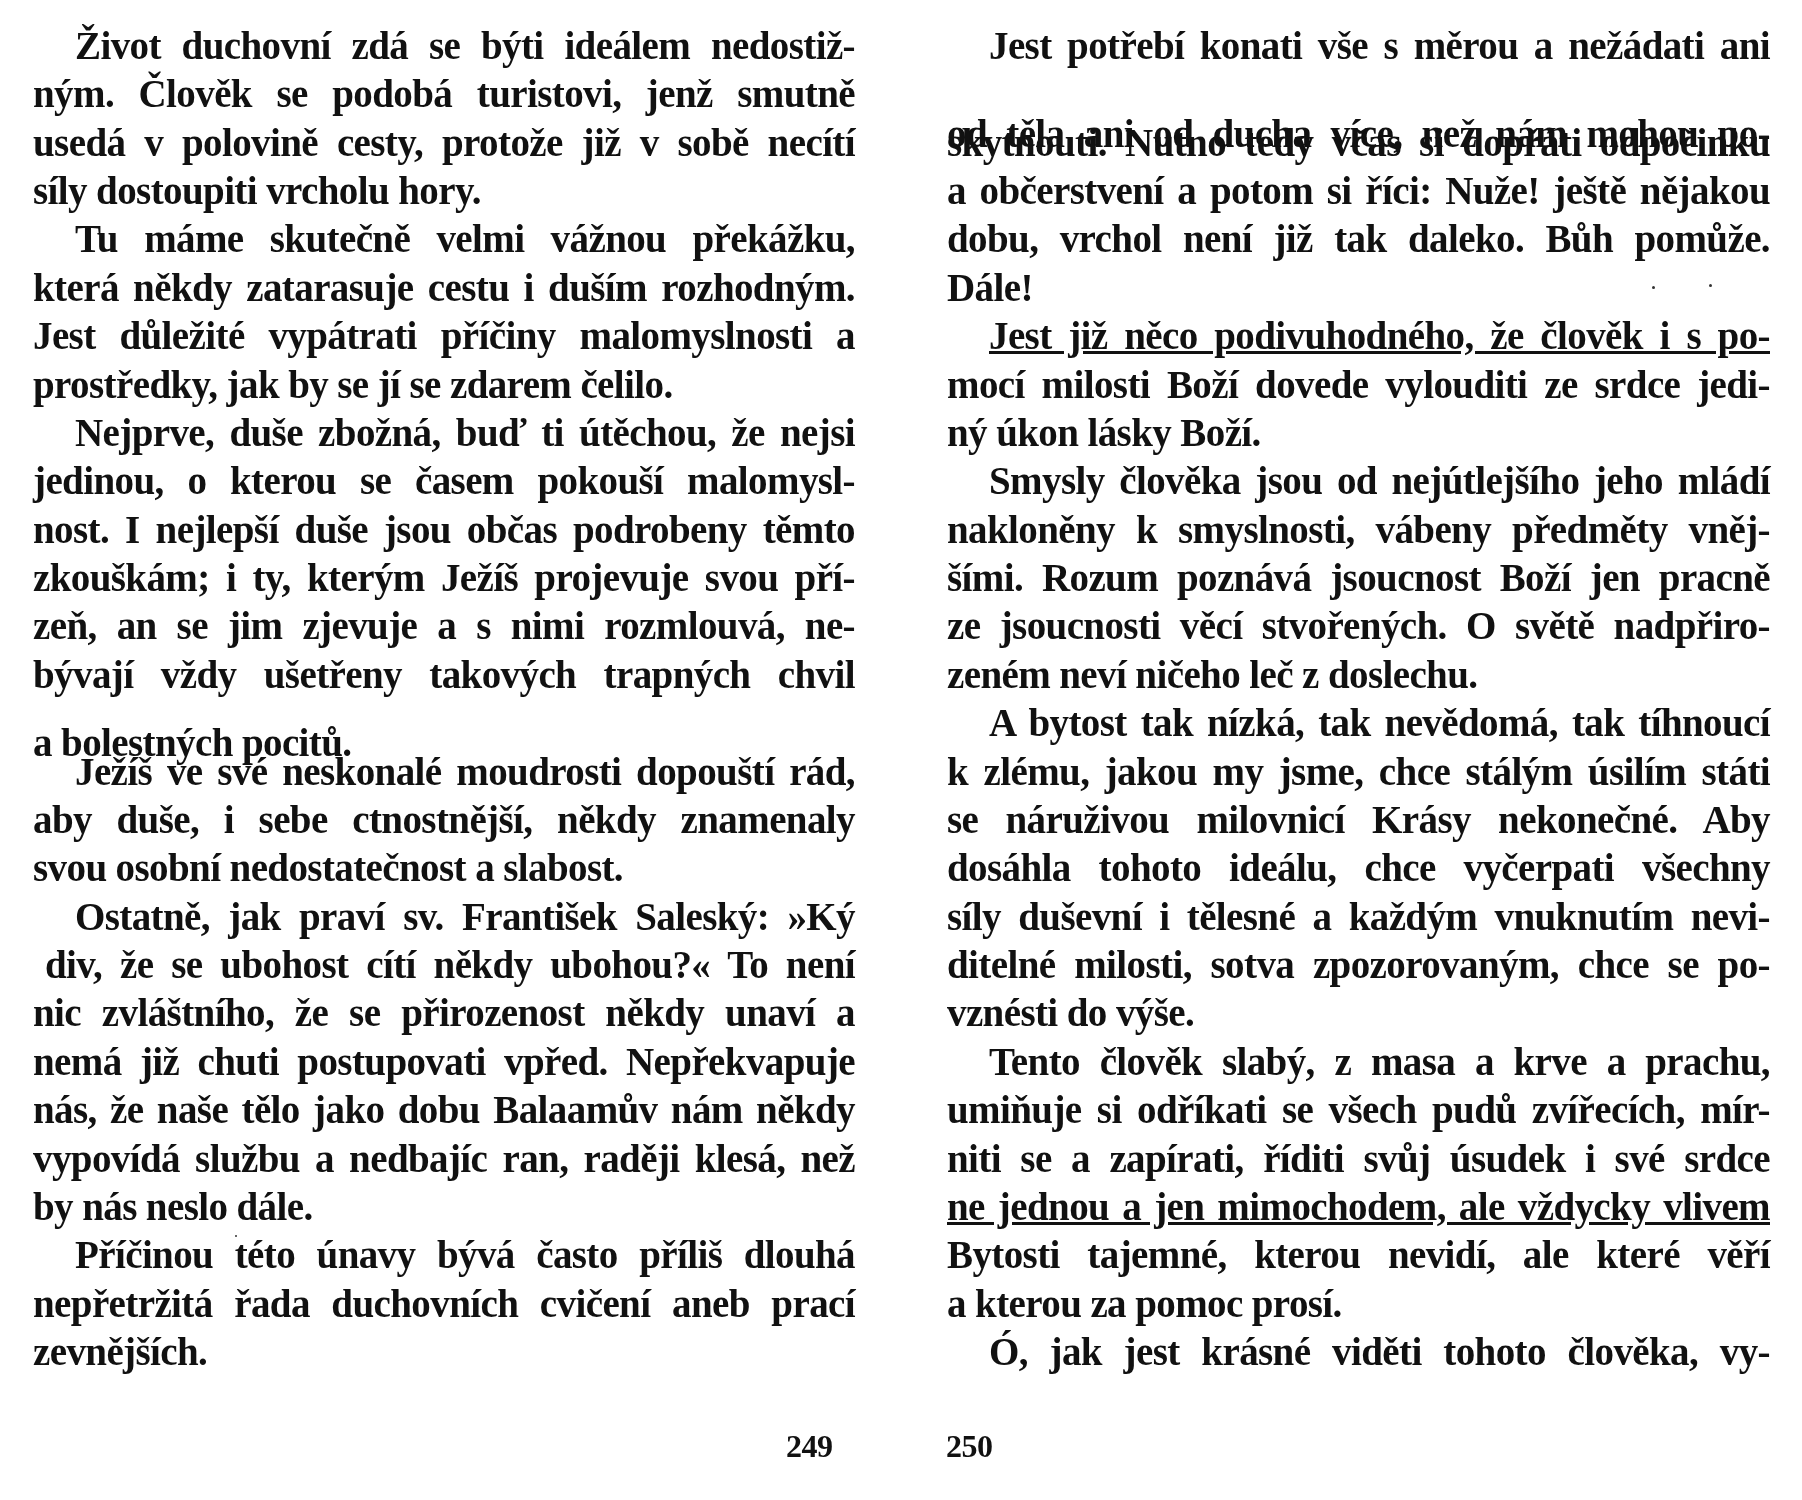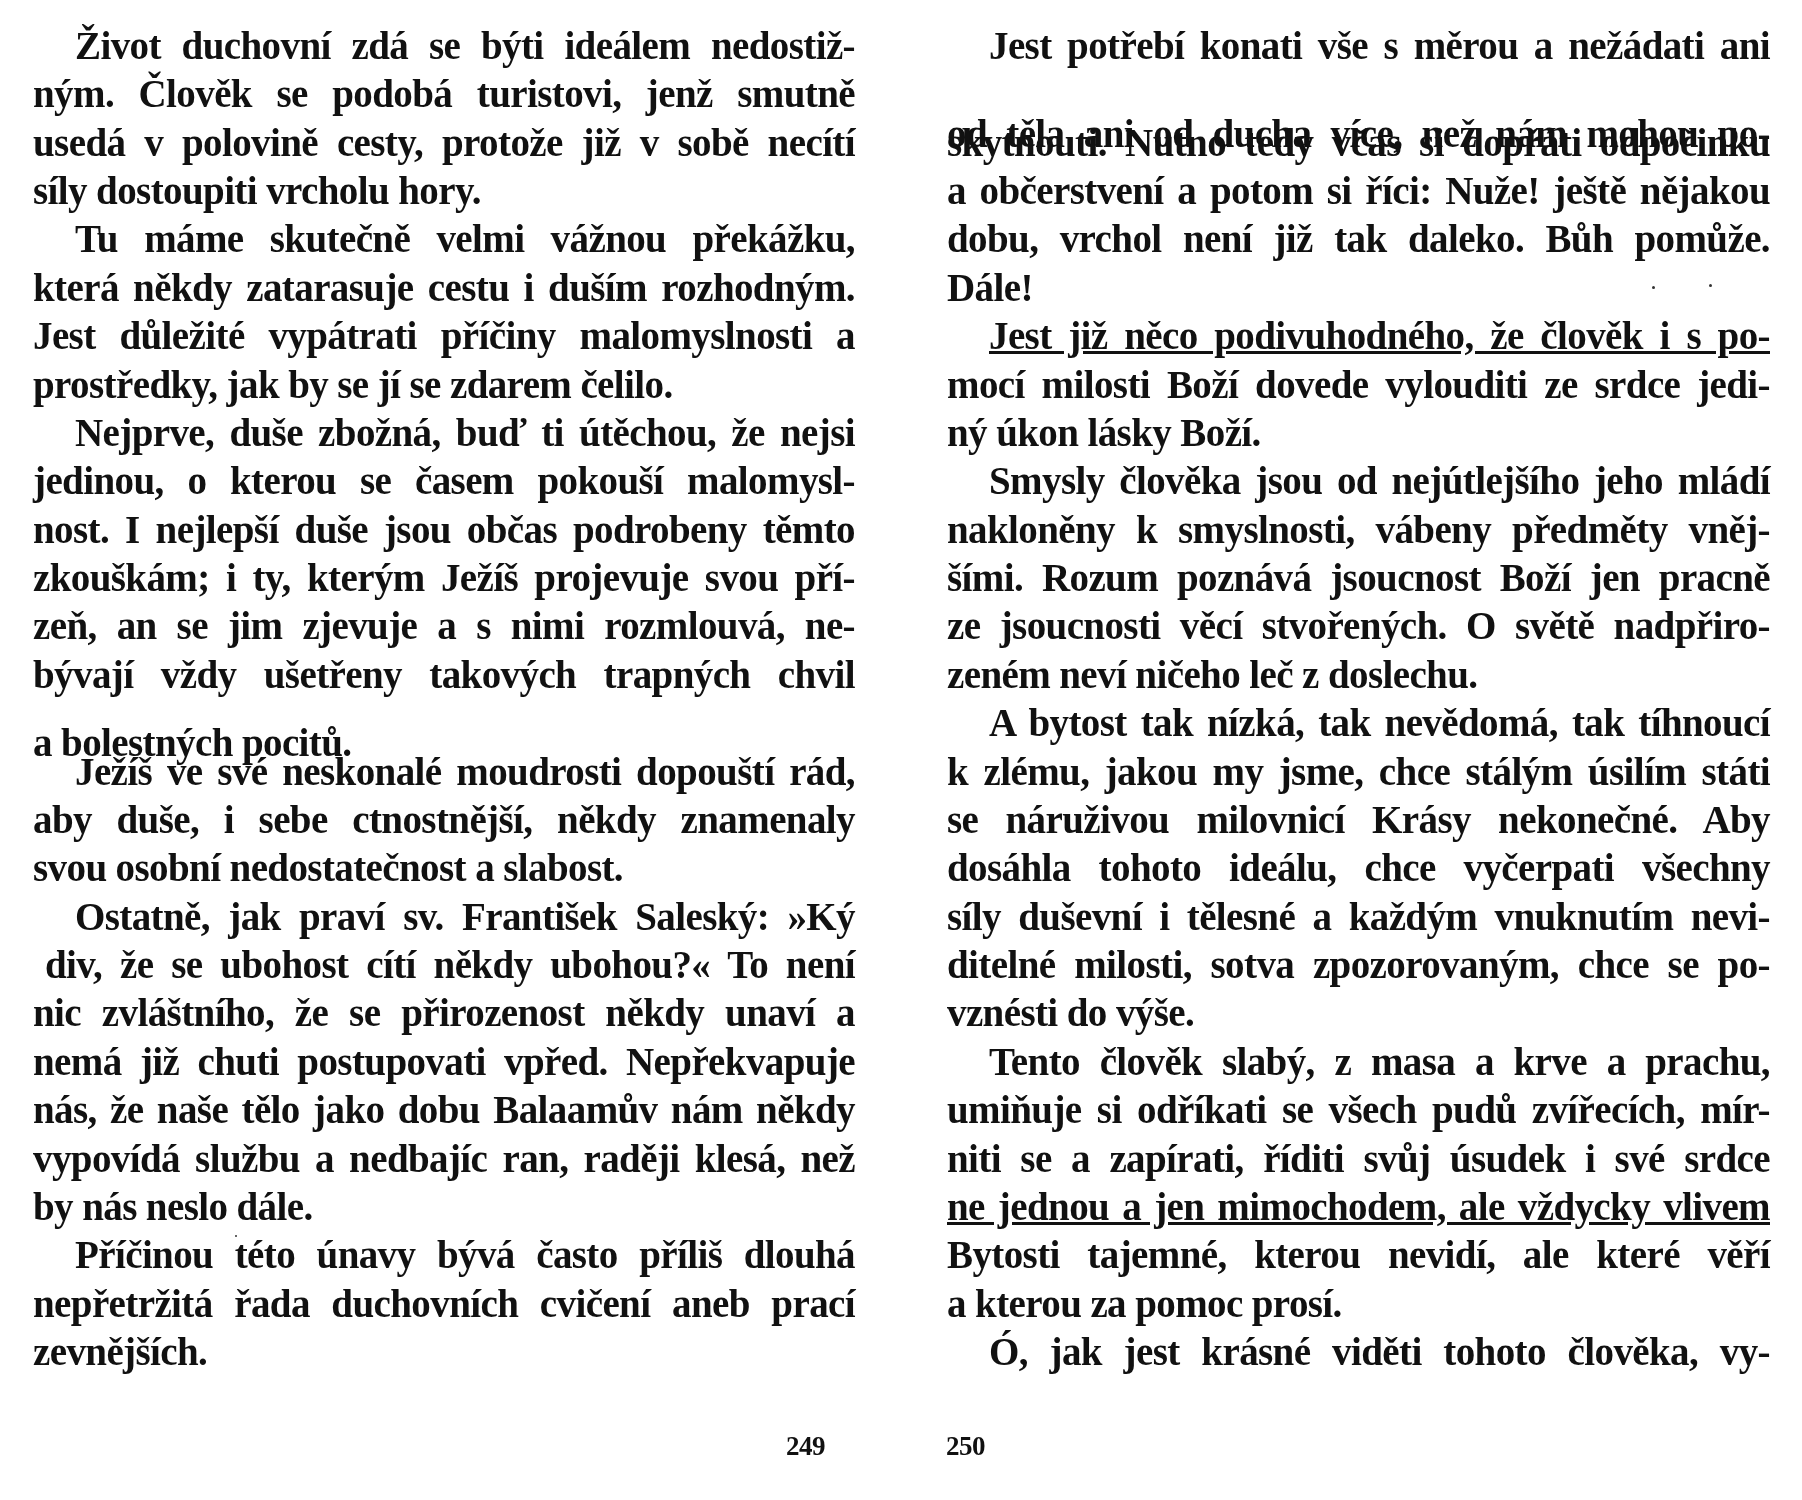--- a/index.html
+++ b/index.html
@@ -40,21 +40,21 @@
   .line.last {
     text-align: left;
     text-align-last: left;
   }
   .line.indent { padding-left: 42px; box-sizing: border-box; }
   .page-number {
     position: absolute;
     top: 1422px;
     height: 48px;
     line-height: 48px;
-    font-size: 27px;
+    font-size: 32px;
     font-weight: bold;
     letter-spacing: -0.5px;
   }
   #page-number-left { left: 786px; }
   #page-number-right { left: 946px; }
   .speck {
     position: absolute;
     width: 3px;
     height: 3px;
     background: #333;

